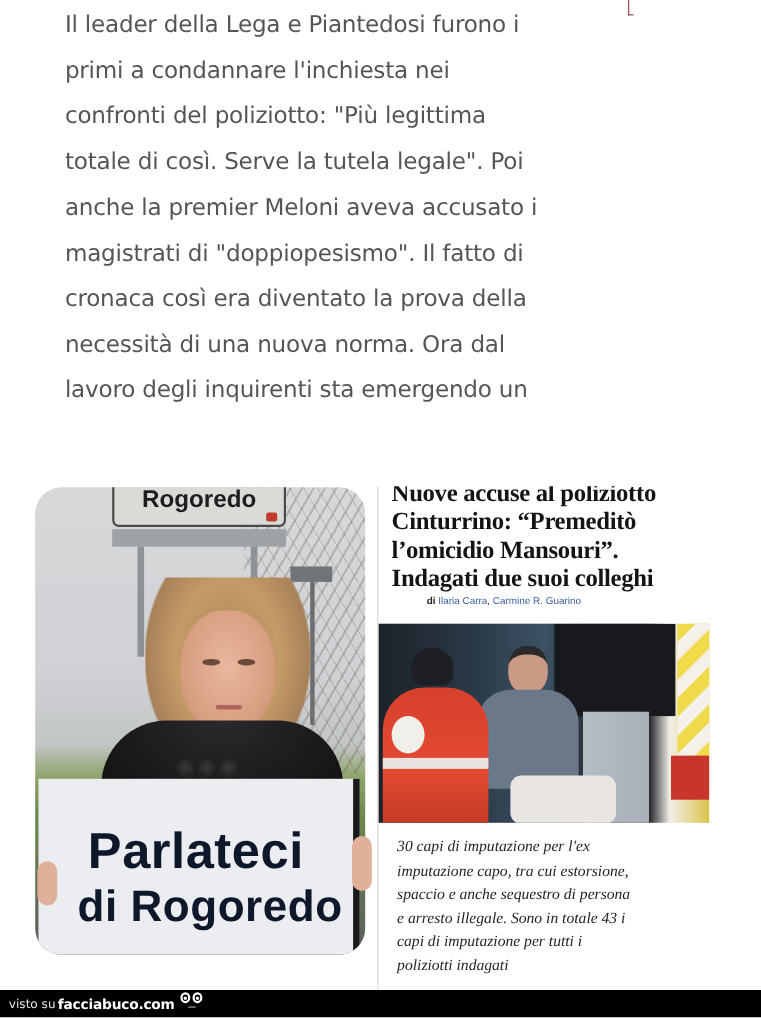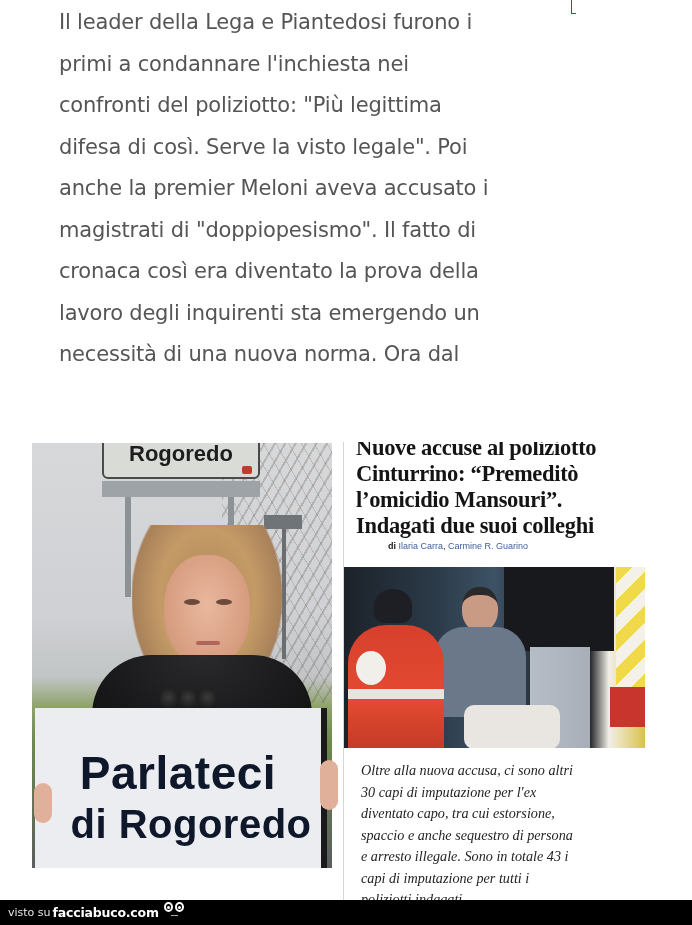--- a/index.html
+++ b/index.html
@@ -15,20 +15,21 @@
   .bracket-mark {
     position: absolute; left: 571px; top: 0px; width: 5px; height: 14px;
     border-left: 1.5px solid #8a3a3a; border-bottom: 1.5px solid #8a3a3a;
   }
 
   
   .meme-photo {
     position: absolute; left: 32px; top: 443px; width: 300px; height: 425px;
     background: linear-gradient(180deg, #d6d8da 0%, #cfd1d4 40%, #c2c5c6 55%, #8fa36a 62%, #6e8a4d 70%, #5a5d5e 100%);
     overflow: hidden;
+    border-radius: 24px;
   }
   .sky-trees {
     position: absolute; right: 0; top: 0; width: 110px; height: 260px;
     background: repeating-linear-gradient(120deg, rgba(90,80,70,0.25) 0 2px, transparent 2px 9px),
                 repeating-linear-gradient(60deg, rgba(90,80,70,0.2) 0 1px, transparent 1px 11px);
   }
   .road-sign {
     position: absolute; left: 70px; top: -6px; width: 158px; height: 42px;
     background: #d9dcd6; border: 2px solid #4a4a4a; border-radius: 6px;
     text-align: center; font-family: "Liberation Sans", sans-serif; font-weight: bold;
@@ -138,26 +139,26 @@
 </style>
 </head>
 <body>
 
 <div class="bracket-mark"></div>
 
 <div class="article-text">
   <span class="line">Il leader della Lega e Piantedosi furono i</span>
   <span class="line">primi a condannare l'inchiesta nei</span>
   <span class="line">confronti del poliziotto: "Più legittima</span>
-  <span class="line">difesa di così. Serve la visto legale". Poi</span>
+  <span class="line">totale di così. Serve la tutela legale". Poi</span>
   <span class="line">anche la premier Meloni aveva accusato i</span>
   <span class="line">magistrati di "doppiopesismo". Il fatto di</span>
   <span class="line">cronaca così era diventato la prova della</span>
+  <span class="line">necessità di una nuova norma. Ora dal</span>
   <span class="line">lavoro degli inquirenti sta emergendo un</span>
-  <span class="line">necessità di una nuova norma. Ora dal</span>
 </div>
 
 <div class="meme-photo">
   <div class="sky-trees"></div>
   <div class="road-sign">
     <span>Rogoredo</span>
     <div class="sign-emblem"></div>
   </div>
   <div class="sign-back"></div>
   <div class="pole left"></div>
@@ -211,23 +212,22 @@
     </div>
     <div class="medic">
       <div class="medic-badge"></div>
       <div class="medic-stripe"></div>
     </div>
     <div class="medic-hat"></div>
     <div class="amb-stripes"></div>
     <div class="amb-red"></div>
   </div>
   <div class="excerpt">
-    <span class="line">Oltre alla nuova accusa, ci sono altri</span>
     <span class="line">30 capi di imputazione per l'ex</span>
-    <span class="line">diventato capo, tra cui estorsione,</span>
+    <span class="line">imputazione capo, tra cui estorsione,</span>
     <span class="line">spaccio e anche sequestro di persona</span>
     <span class="line">e arresto illegale. Sono in totale 43 i</span>
     <span class="line">capi di imputazione per tutti i</span>
     <span class="line">poliziotti indagati</span>
   </div>
 </div>
 
 <div class="footer-bar">
   <span class="footer-prefix">visto su</span>
   <span class="footer-brand">facciabuco.com</span>

